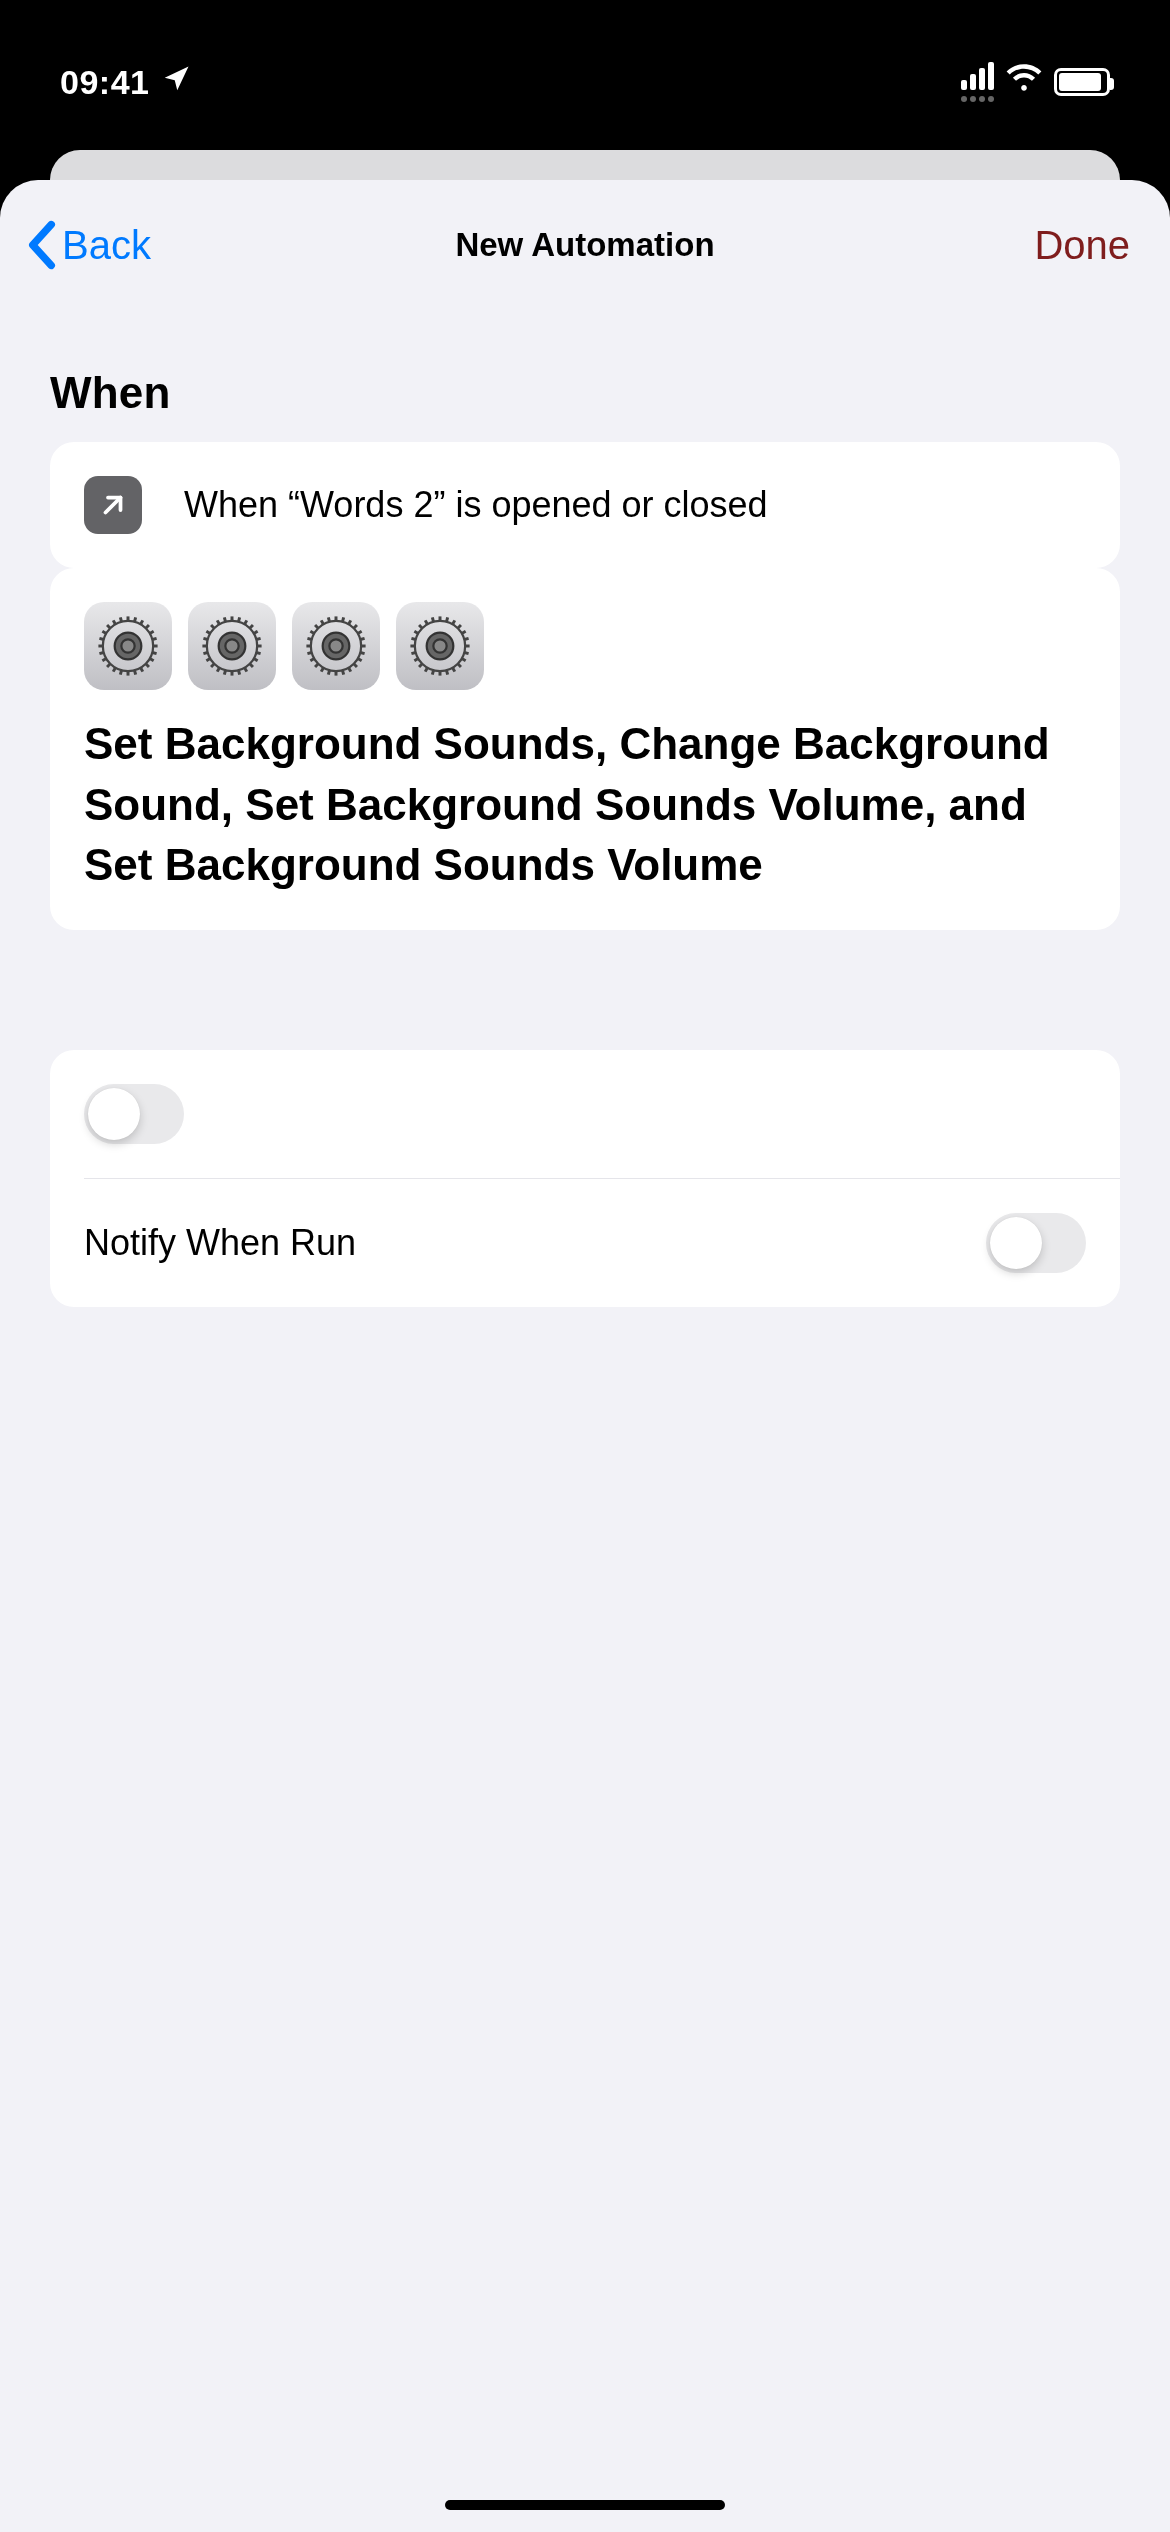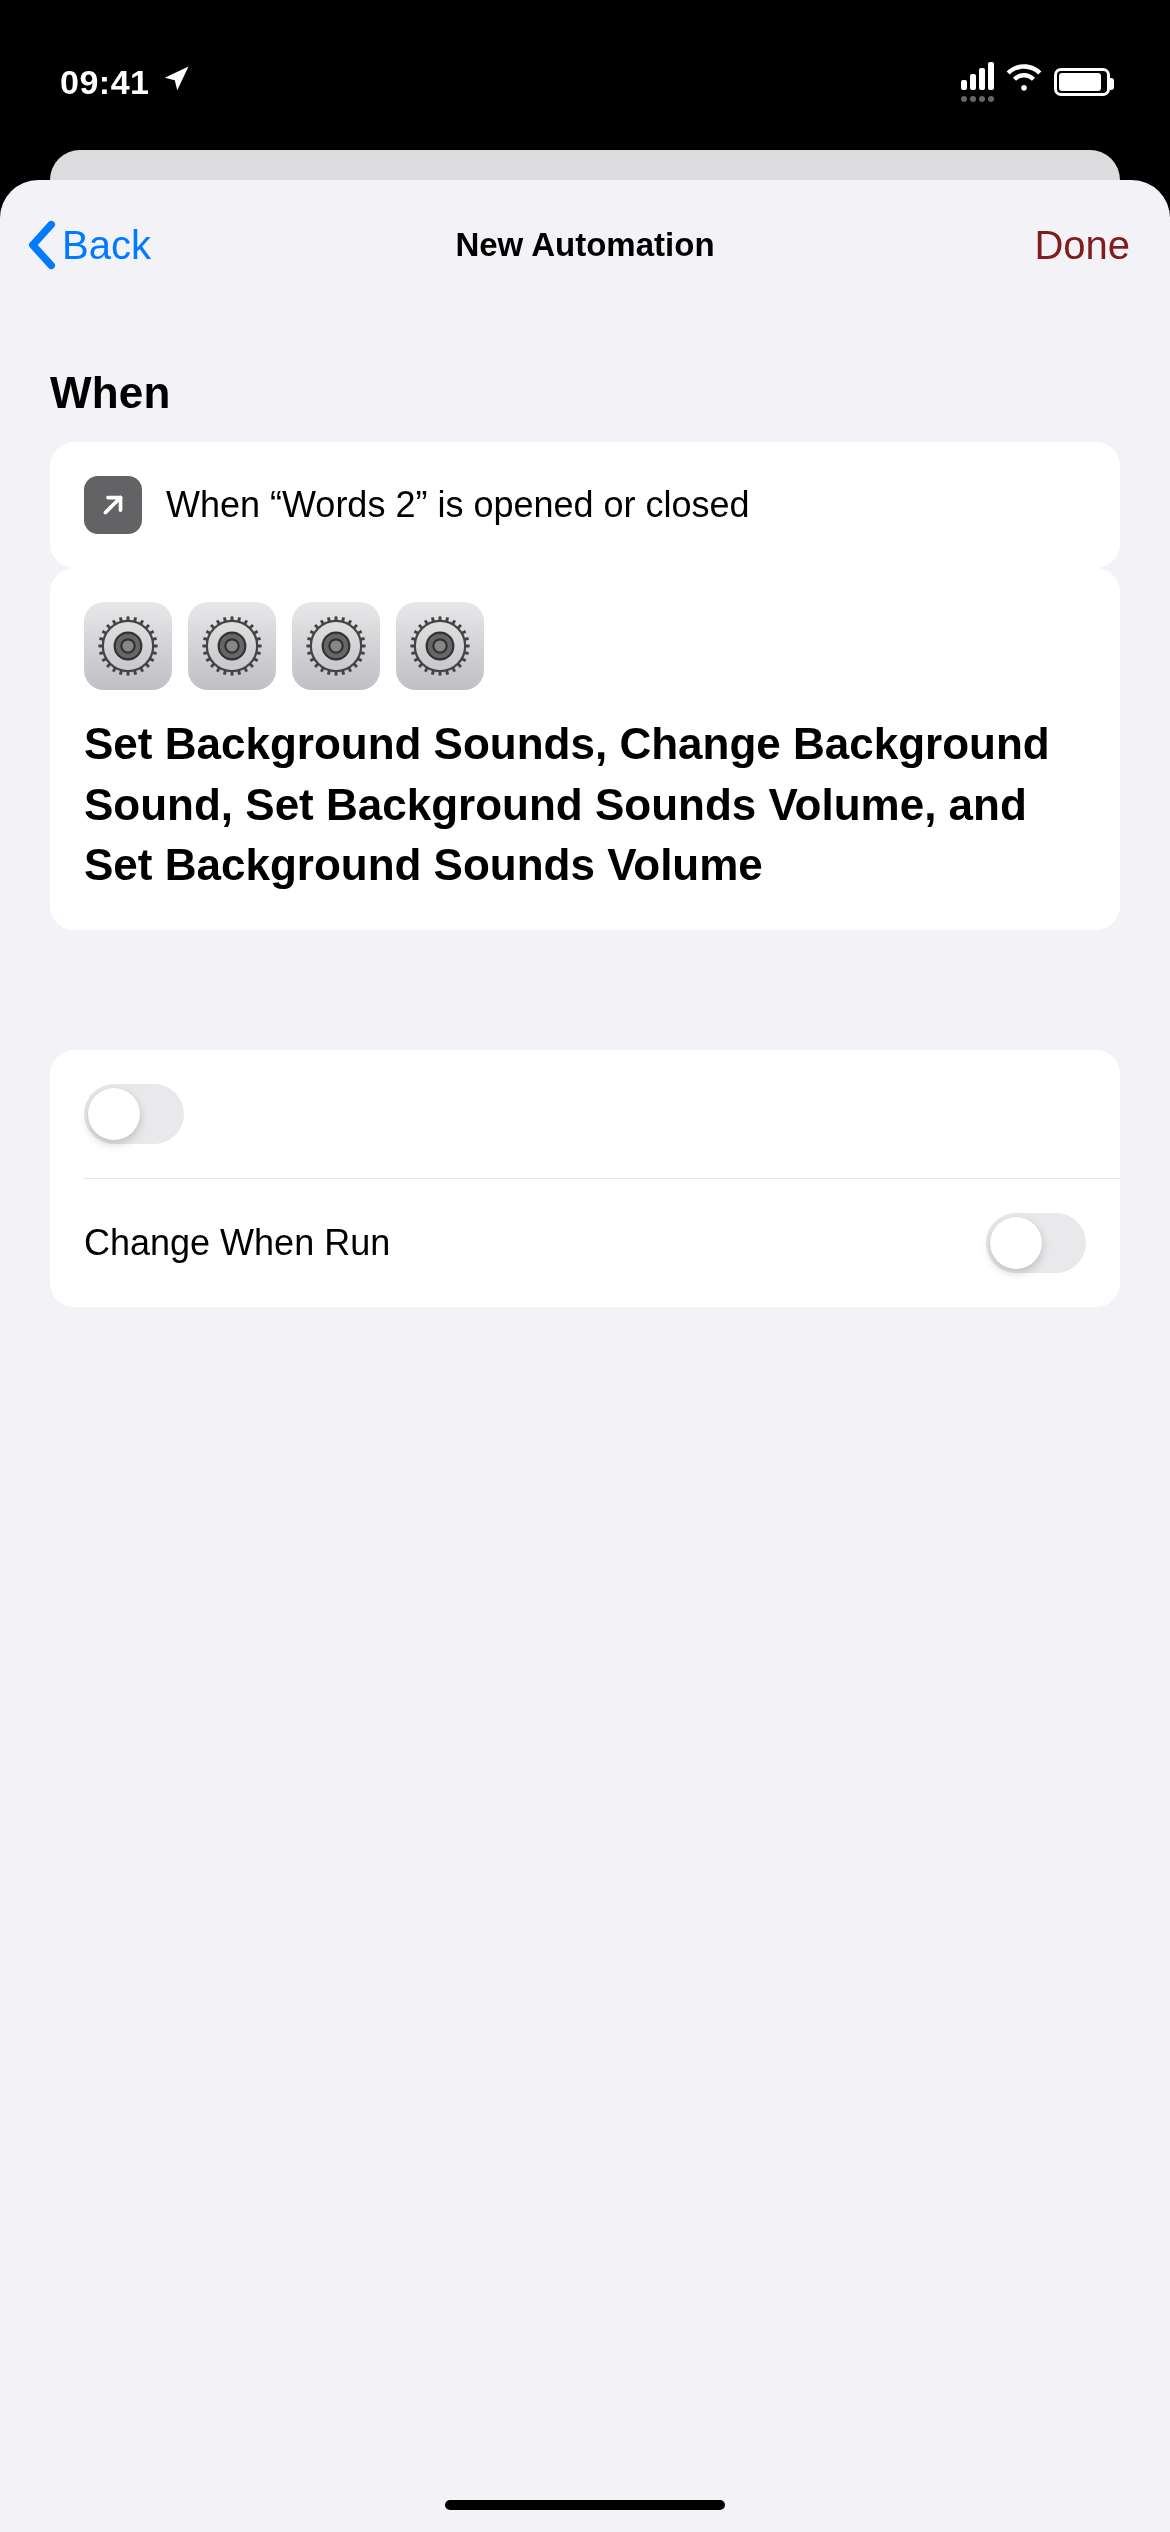--- a/index.html
+++ b/index.html
@@ -31,21 +31,21 @@
     .nav-back { position:absolute; left:24px; display:flex; align-items:center; color:#007aff; font-size:40px; gap:2px; }
     .nav-back svg { width:36px; height:52px; }
     .nav-done { position:absolute; right:40px; color:#7f1d1d; font-size:40px; font-weight:400; }
 
     
     .content { padding: 0 50px; }
     .section-header { font-size: 44px; font-weight: 700; color:#000; margin-top: 58px; margin-bottom: 24px; letter-spacing: 0.2px; }
     .section-header.do { margin-top: 100px; }
     .card { background:#fff; border-radius: 24px; padding: 34px 34px; }
 
-    .when-row { display:flex; align-items:center; gap:24px; }
+    .when-row { display:flex; align-items:center; gap:42px; }
     .open-app-icon { width:58px; height:58px; border-radius:14px; background:#636366; display:flex; align-items:center; justify-content:center; flex-shrink:0;}
     .open-app-icon svg{width:30px;height:30px;}
     .when-text { font-size:36px; color:#000; }
 
     .icon-row { display:flex; gap:16px; margin-bottom: 24px; }
     .settings-icon { width:88px; height:88px; border-radius:20px; background:linear-gradient(180deg,#e8e8ea 0%,#bfbfc4 100%); display:flex; align-items:center; justify-content:center; position:relative; }
     .settings-icon svg { width:74px; height:74px; }
     .do-text { font-size:44px; font-weight:600; color:#000; line-height:1.38; }
 
     
@@ -264,21 +264,21 @@
       <div class="do-text">Set Background Sounds, Change Background Sound, Set Background Sounds Volume, and Set Background Sounds Volume</div>
     </div>
 
     <div class="list-card">
       <div class="list-row">
         <div class="switch">
             <div class="switch-knob"></div>
           </div>
       </div>
       <div class="list-row">
-        <div class="list-label">Change When Run</div>
+        <div class="list-label">Notify When Run</div>
         <div class="switch">
             <div class="switch-knob"></div>
           </div>
       </div>
     </div>
   </div>
 
   <div class="home-indicator"></div>
 </div>
 

